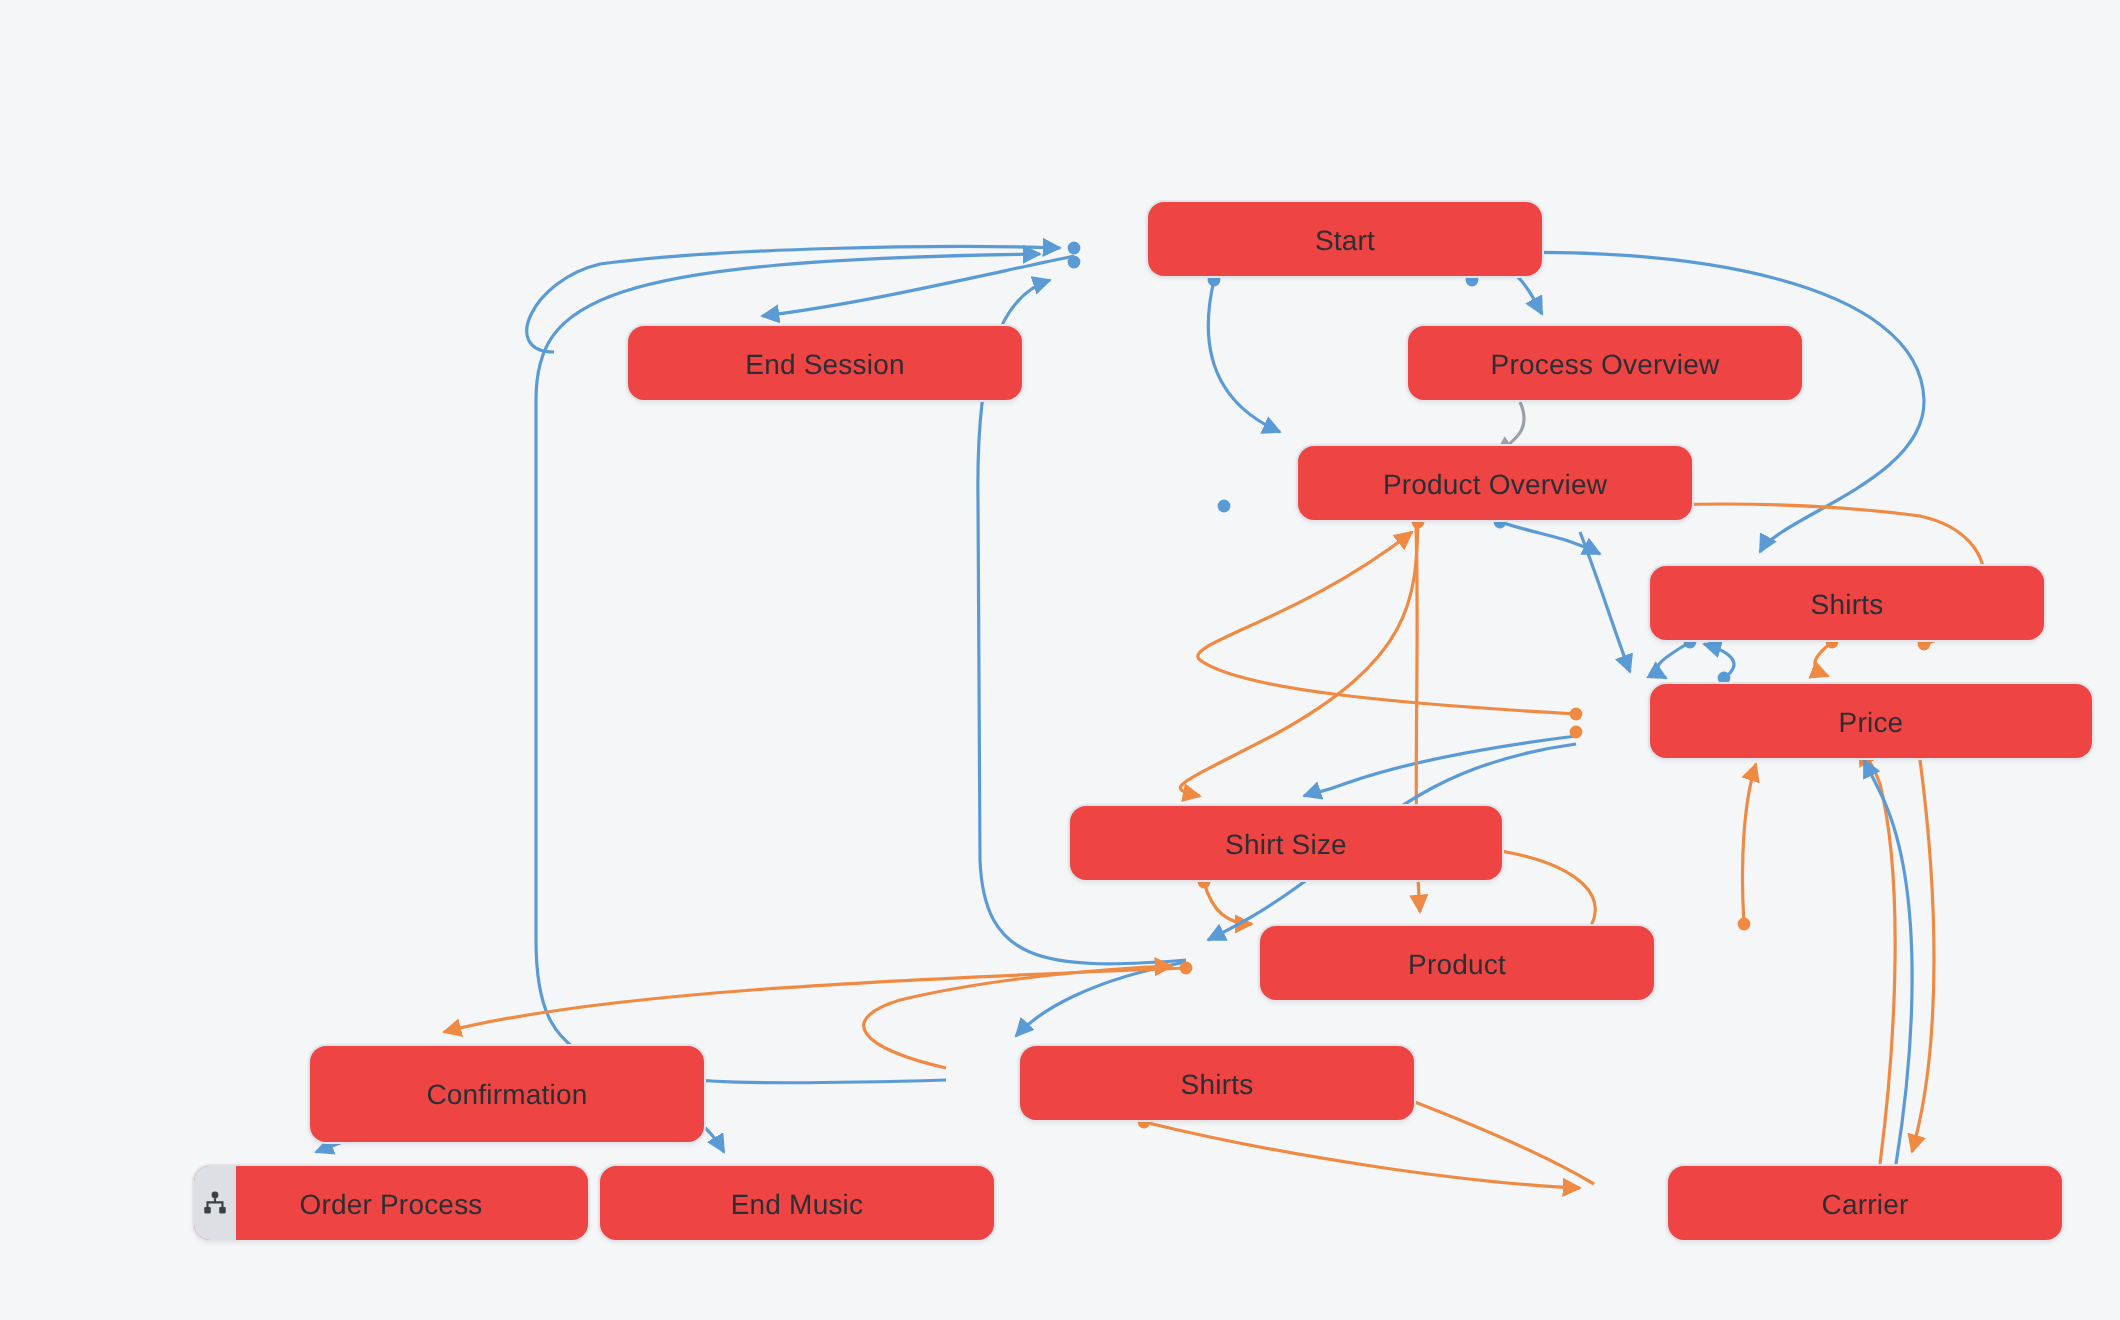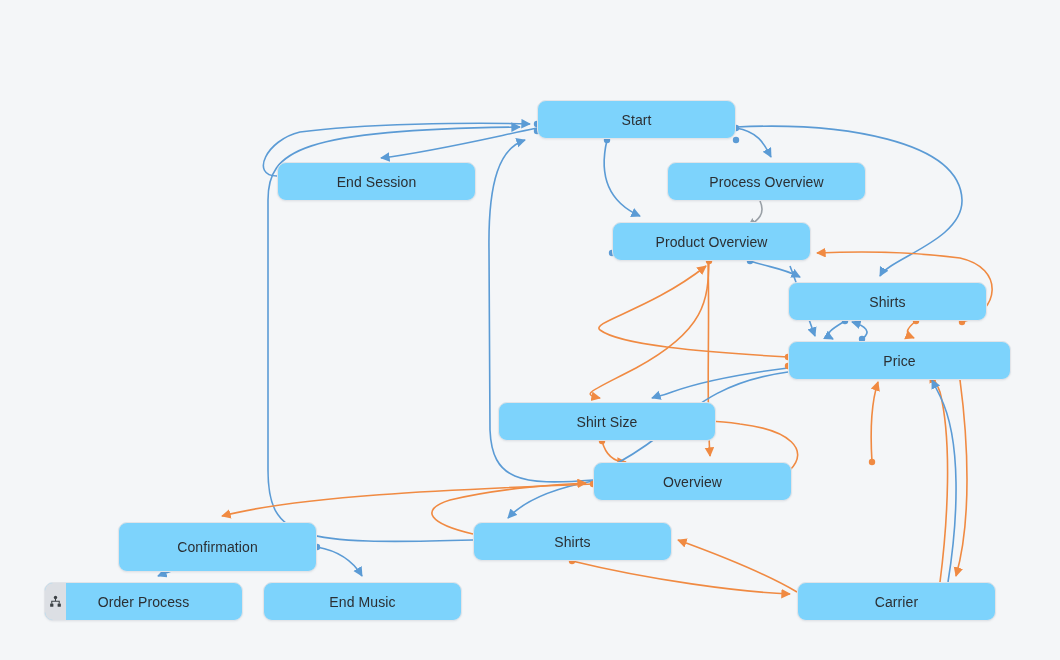--- a/index.html
+++ b/index.html
@@ -13,27 +13,28 @@
   #canvas{
     position:absolute;left:0;top:0;width:1060px;height:660px;
   }
   #edges{
     position:absolute;left:0;top:0;width:1060px;height:660px;
     pointer-events:none;
   }
   .node{
     position:absolute;
     box-sizing:border-box;
-    background:#7dd3fc;
+    background:#ef4444;
     border:1px solid #e2e4e8;
     border-radius:9px;
     display:flex;
     align-items:center;
     justify-content:center;
     box-shadow:0 1px 2px rgba(16,24,40,.05);
+    margin-left:36px;
   }
   .node .label{
     font-size:14px;
     color:#2b2f33;
     letter-spacing:.1px;
     white-space:nowrap;
     text-align:center;
     line-height:1;
   }
   .node.has-badge{
@@ -175,29 +176,29 @@
       <div class="node" style="left: 788px; top: 282px; width: 199px; height: 39px;">
         <span class="label">Shirts</span>
       </div>
       <div class="node" style="left: 788px; top: 341px; width: 223px; height: 39px;">
         <span class="label">Price</span>
       </div>
       <div class="node" style="left: 498px; top: 402px; width: 218px; height: 39px;">
         <span class="label">Shirt Size</span>
       </div>
       <div class="node" style="left: 593px; top: 462px; width: 199px; height: 39px;">
-        <span class="label">Overview</span>
+        <span class="label">Product</span>
       </div>
       <div class="node" style="left: 118px; top: 522px; width: 199px; height: 50px;">
         <span class="label">Confirmation</span>
       </div>
       <div class="node" style="left: 473px; top: 522px; width: 199px; height: 39px;">
         <span class="label">Shirts</span>
       </div>
-      <div class="node has-badge" style="left: 44px; top: 582px; width: 199px; height: 39px;">
+      <div class="node has-badge" style="left: 60px; top: 582px; width: 199px; height: 39px;">
         <span class="badge">
           <svg width="13" height="13" viewBox="0 0 16 16" aria-hidden="true">
             <circle cx="8" cy="3" r="2.1" fill="#3c4145"></circle>
             <rect x="1.4" y="10.4" width="4" height="4" rx="0.7" fill="#3c4145"></rect>
             <rect x="10.6" y="10.4" width="4" height="4" rx="0.7" fill="#3c4145"></rect>
             <path d="M8 5 L8 7.6 M8 7.6 L3.4 7.6 L3.4 10.4 M8 7.6 L12.6 7.6 L12.6 10.4" stroke="#3c4145" stroke-width="1.3" fill="none"></path>
           </svg>
         </span>
         <span class="label">Order Process</span>
       </div>

